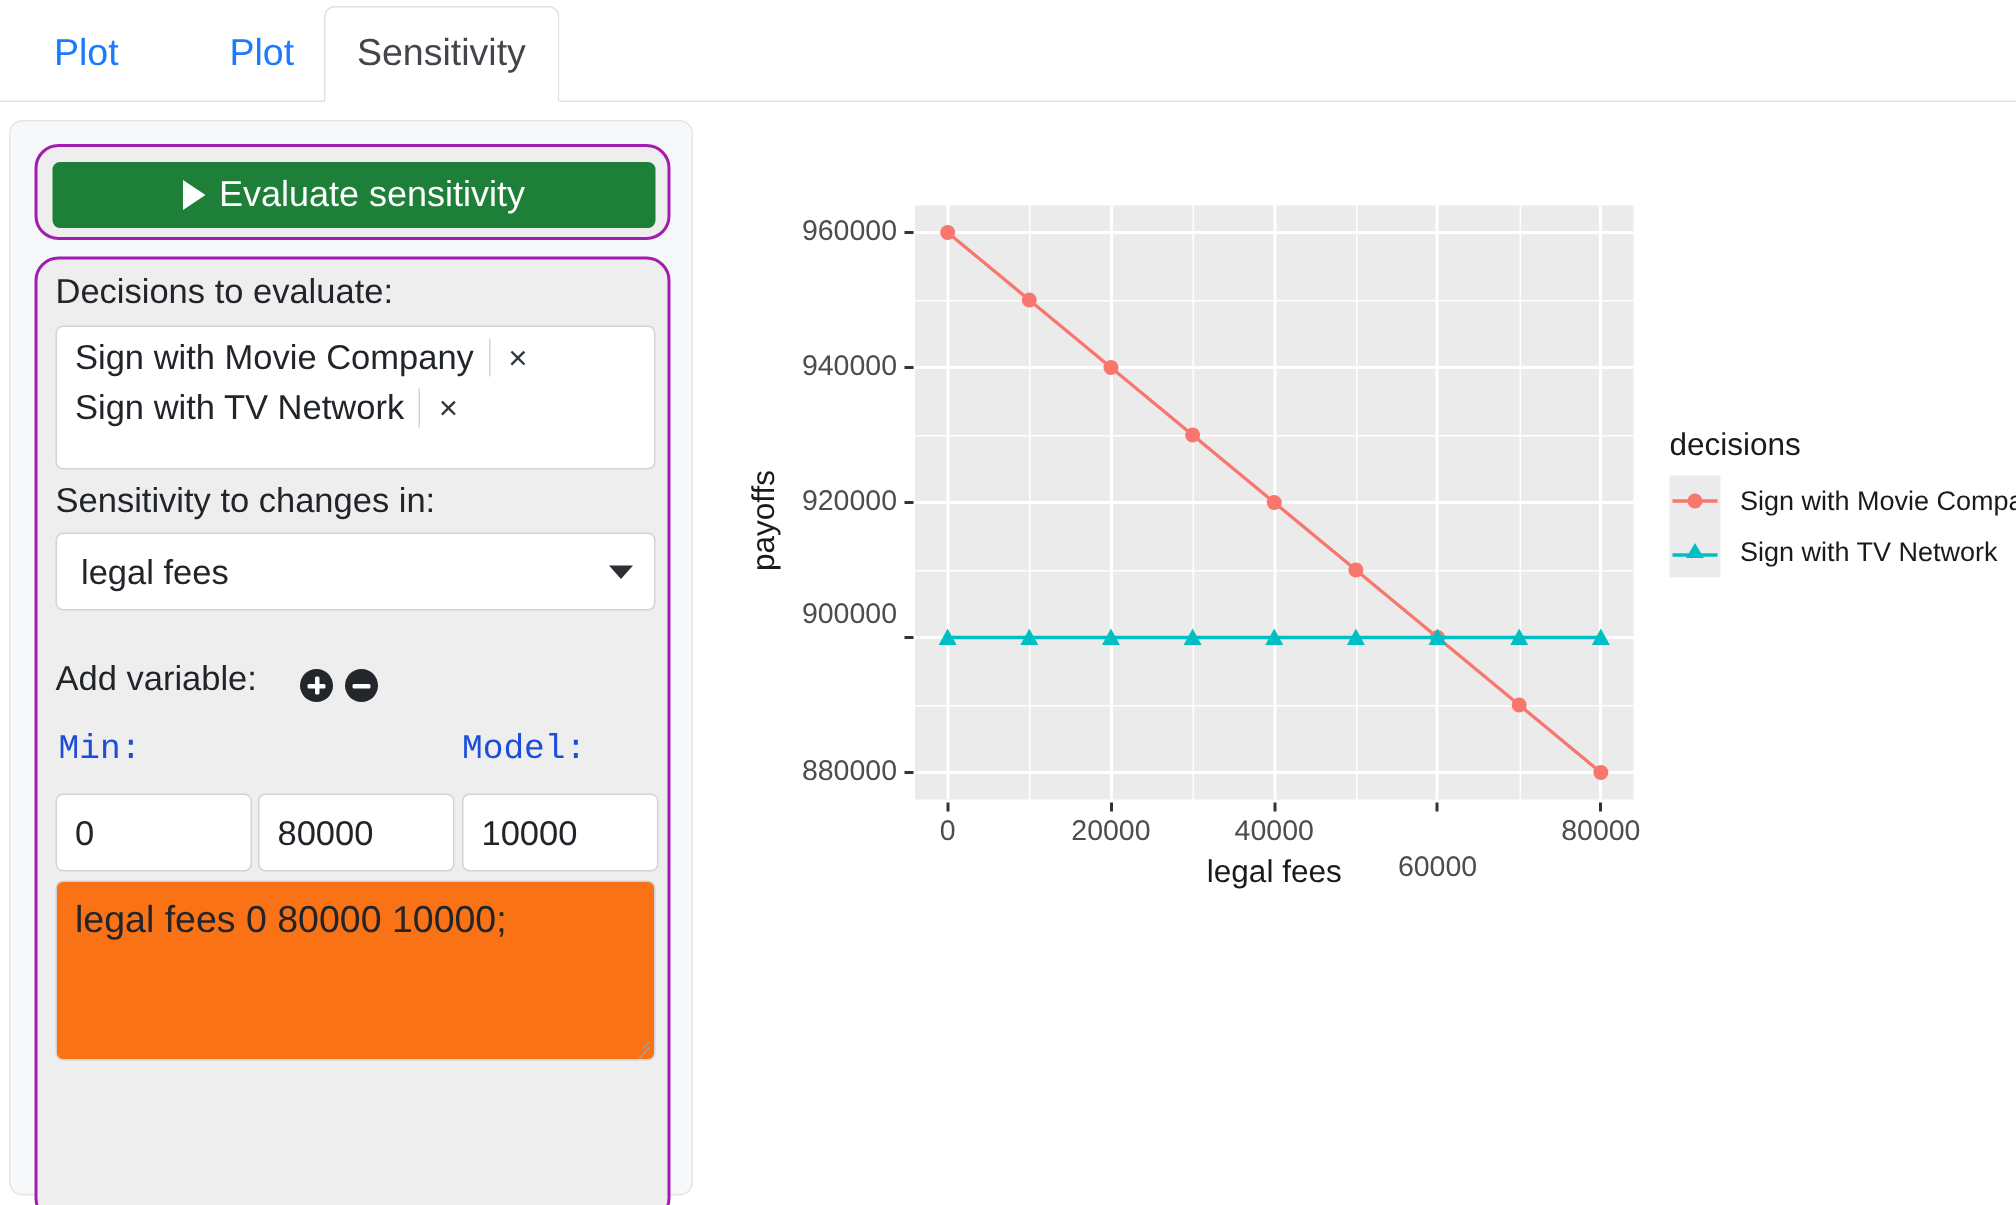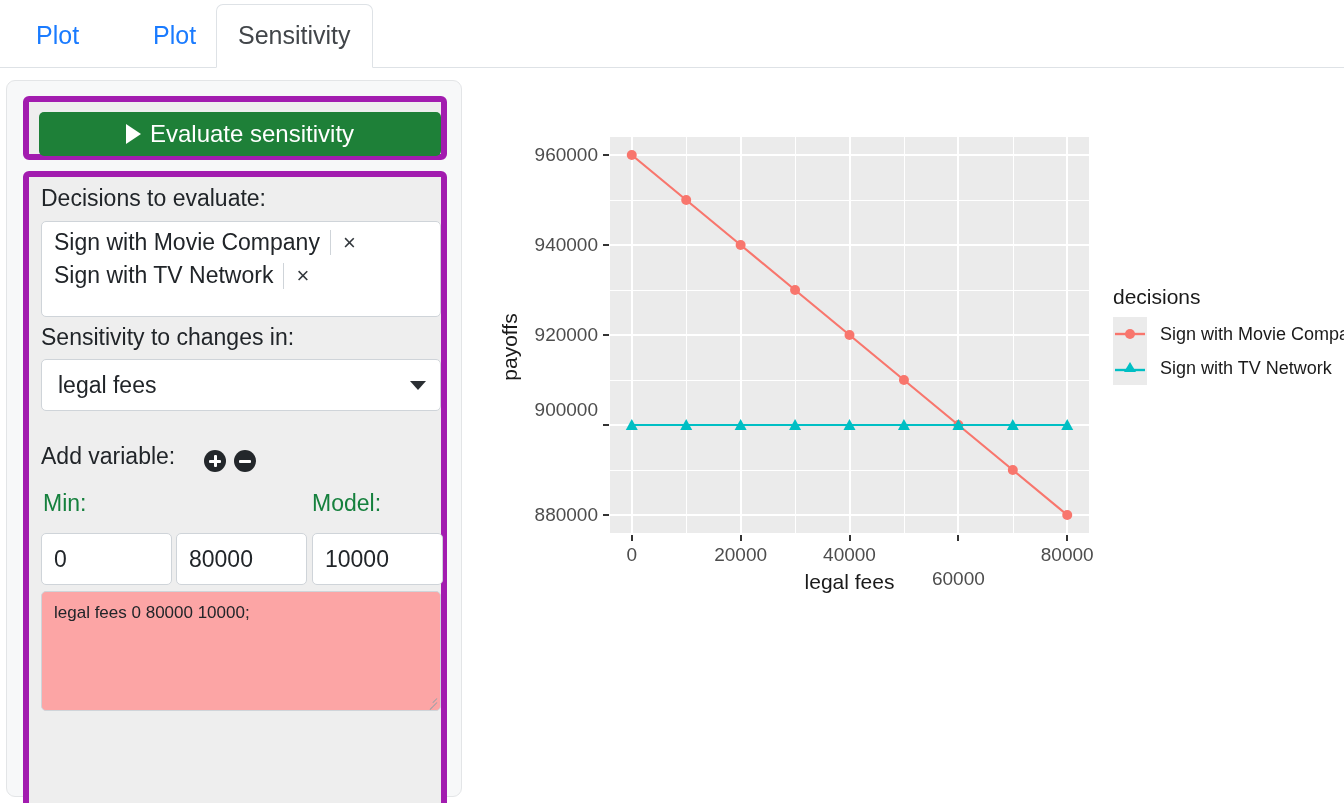--- a/index.html
+++ b/index.html
@@ -53,22 +53,22 @@
     width: 456px;
     height: 717px;
     background: #f7f8f9;
     border: 1px solid #e3e5e7;
     border-radius: 9px;
     box-sizing: border-box;
   }
   .well {
     position: absolute;
     background: #eeeeee;
-    border: 6px solid #a21caf;
-    border-radius: 6px;
+    border: 2px solid #a21caf;
+    border-radius: 16px;
     box-sizing: border-box;
   }
   #well-run  { left: 16px; top: 15px; width: 424px; height: 64px; }
   #well-form { left: 16px; top: 90px; width: 424px; height: 644px; }
 
   
   .run-btn {
     position: absolute;
     left: 10px; top: 10px;
     width: 402px; height: 44px;
@@ -186,21 +186,22 @@
     border-radius: 1px;
   }
   #btn-add-var { left: 175px; top: 273px; }
   #btn-remove-var { left: 205px; top: 273px; }
 
   
   .num-label {
     position: absolute;
     top: 313px;
     font-size: 23px;
-    color: #15803d;
+    color: #1d4ed8;
+    font-family: Liberation Mono, monospace;
   }
   #lbl-min  { left: 14px; }
   #lbl-max  { left: 148px; margin-top: 46px; }
   #lbl-step { left: 283px; }
 
   .num-input {
     position: absolute;
     top: 356px;
     width: 131px; height: 52px;
     background: #ffffff;
@@ -213,25 +214,25 @@
     padding: 0 12px;
   }
   #inp-min  { left: 12px; }
   #inp-max  { left: 147px; }
   #inp-step { left: 283px; }
 
   .code-area {
     position: absolute;
     left: 12px; top: 414px;
     width: 400px; height: 120px;
-    background: #fca5a5;
+    background: #f97316;
     border: 1px solid #cfd4d9;
     border-radius: 5px;
     box-sizing: border-box;
-    font-size: 17px;
+    font-size: 25px;
     font-family: "Liberation Sans", sans-serif;
     color: #212529;
     padding: 10px 12px;
     resize: none;
     line-height: 1.25;
   }
   .resize-grip {
     position: absolute;
     left: 396px; top: 516px;
     width: 12px; height: 12px;

